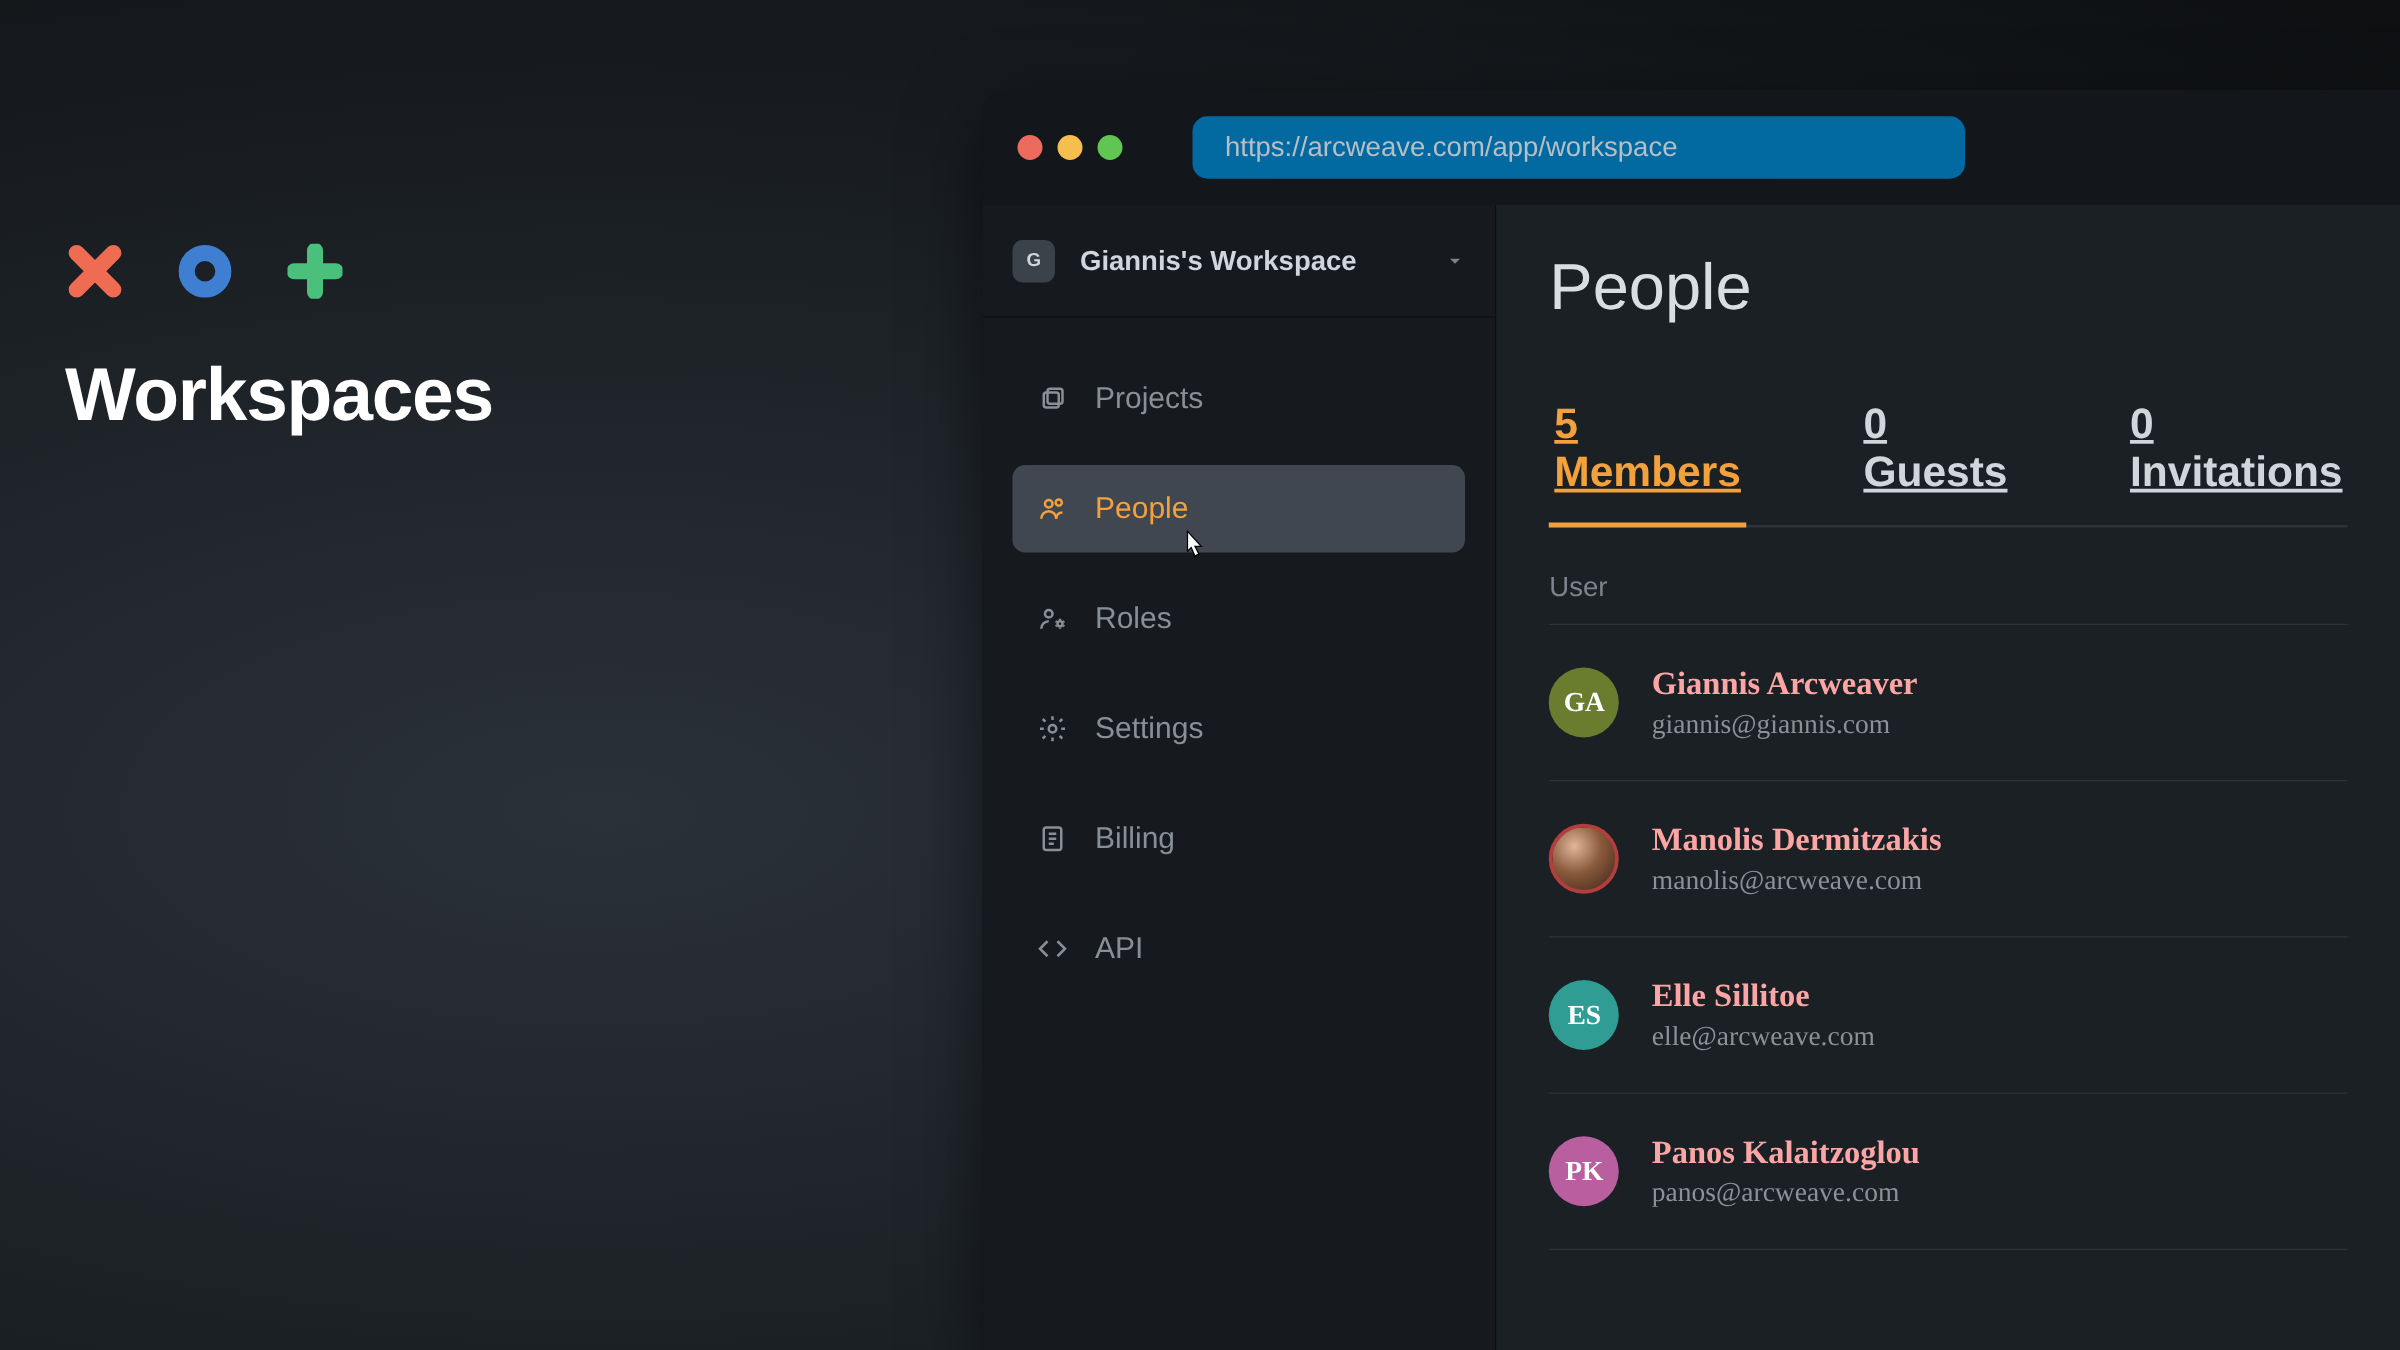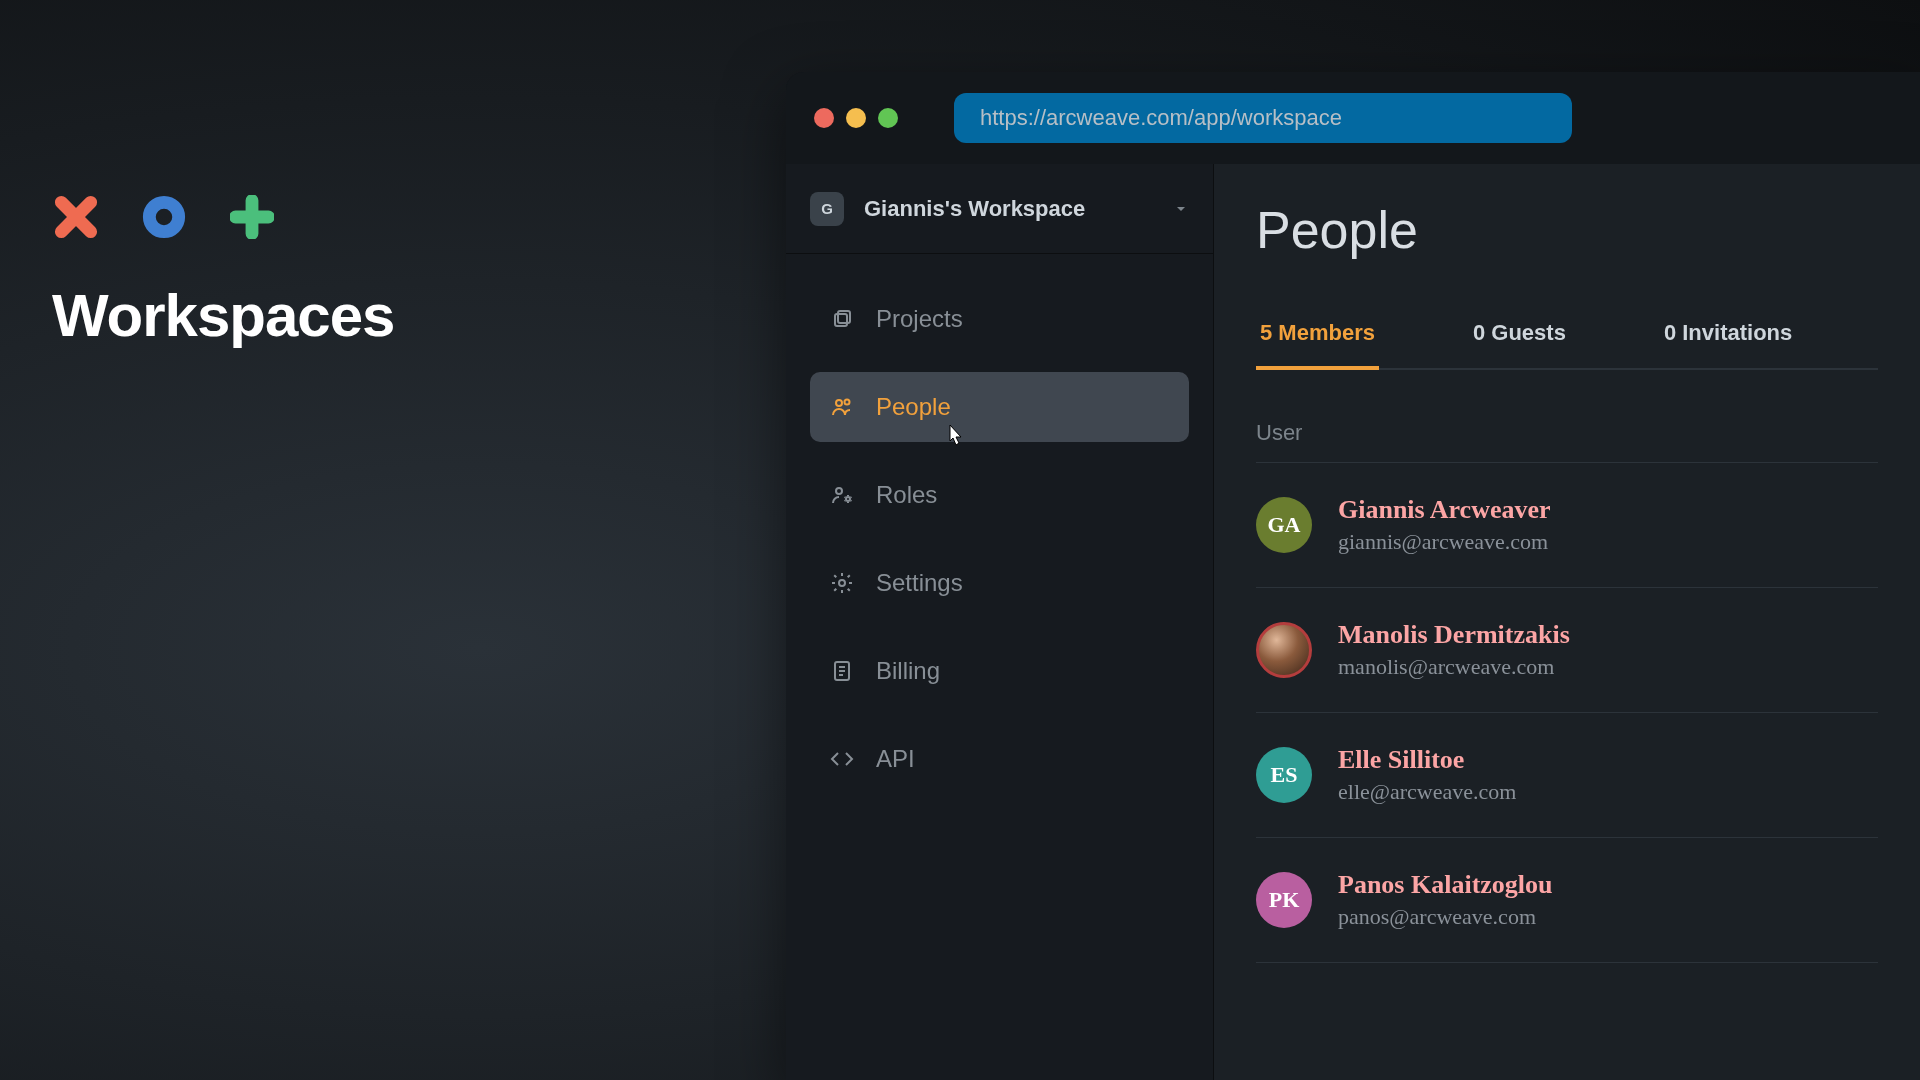--- a/index.html
+++ b/index.html
@@ -37,25 +37,25 @@
   .nav-item { height:70px; border-radius:10px; display:flex; align-items:center; gap:20px; padding:0 18px; color:#888f96; font-size:24px; font-weight:500; cursor:pointer; }
   .nav-item.active { background:#404750; color:#f2a13c; }
   .nav-icon { width:28px; height:28px; display:flex; align-items:center; justify-content:center; }
 
   .cursor { position:absolute; left:156px; top:169px; width:24px; height:28px; pointer-events:none; }
 
   .main { flex:1; background:#1b2025; padding:36px 42px; }
   .main-title { font-size:52px; font-weight:400; color:#d9dee3; margin-bottom:60px; }
 
   .tabs { display:flex; gap:90px; border-bottom:2px solid #2c333a; }
-  .tab { font-size:22px; font-weight:600; padding:0 4px 22px 4px; color:#cfd6dc; position:relative; }
+  .tab { font-size:34px; font-weight:600; padding:0 4px 22px 4px; color:#cfd6dc; position:relative;text-decoration:underline; }
   .tab.active { color:#f2a13c; }
   .tab.active::after { content:""; position:absolute; left:0; right:0; bottom:-2px; height:4px; background:#f2a13c; }
 
-  .col-head { font-size:22px; color:#7c848b; margin-top:50px; padding-bottom:16px; border-bottom:1px solid #2c333a; }
+  .col-head { font-size:22px; color:#7c848b; margin-top:35px; padding-bottom:16px; border-bottom:1px solid #2c333a; }
   .row { display:flex; align-items:center; gap:26px; padding:32px 0; border-bottom:1px solid #2c333a;font-family:Liberation Serif, serif; }
   .avatar { width:56px; height:56px; border-radius:50%; display:flex; align-items:center; justify-content:center; font-size:22px; font-weight:600; color:#fff; }
   .uinfo .uname { font-size:26px; font-weight:600; color:#fca5a5; }
   .uinfo .uemail { font-size:22px; color:#8a9199; margin-top:4px; }
 </style>
 </head>
 <body>
 
 <div class="promo">
   <div class="icon-row">
@@ -178,21 +178,21 @@
         <div class="tab"><span>0 Invitations</span></div>
       </div>
 
       <div class="col-head">User</div>
 
       <div id="user-list">
           <div class="row">
             <div class="avatar" style="background: rgb(106, 125, 47);">GA</div>
             <div class="uinfo">
               <div class="uname">Giannis Arcweaver</div>
-              <div class="uemail">giannis@arcweave.com</div>
+              <div class="uemail">giannis@giannis.com</div>
             </div>
           </div>
           <div class="row">
             <div class="avatar" style="background: radial-gradient(circle at 35% 30%, rgb(224, 183, 153) 0%, rgb(138, 90, 60) 45%, rgb(58, 36, 24) 100%); border: 3px solid rgb(180, 61, 61);"></div>
             <div class="uinfo">
               <div class="uname">Manolis Dermitzakis</div>
               <div class="uemail">manolis@arcweave.com</div>
             </div>
           </div>
           <div class="row">

